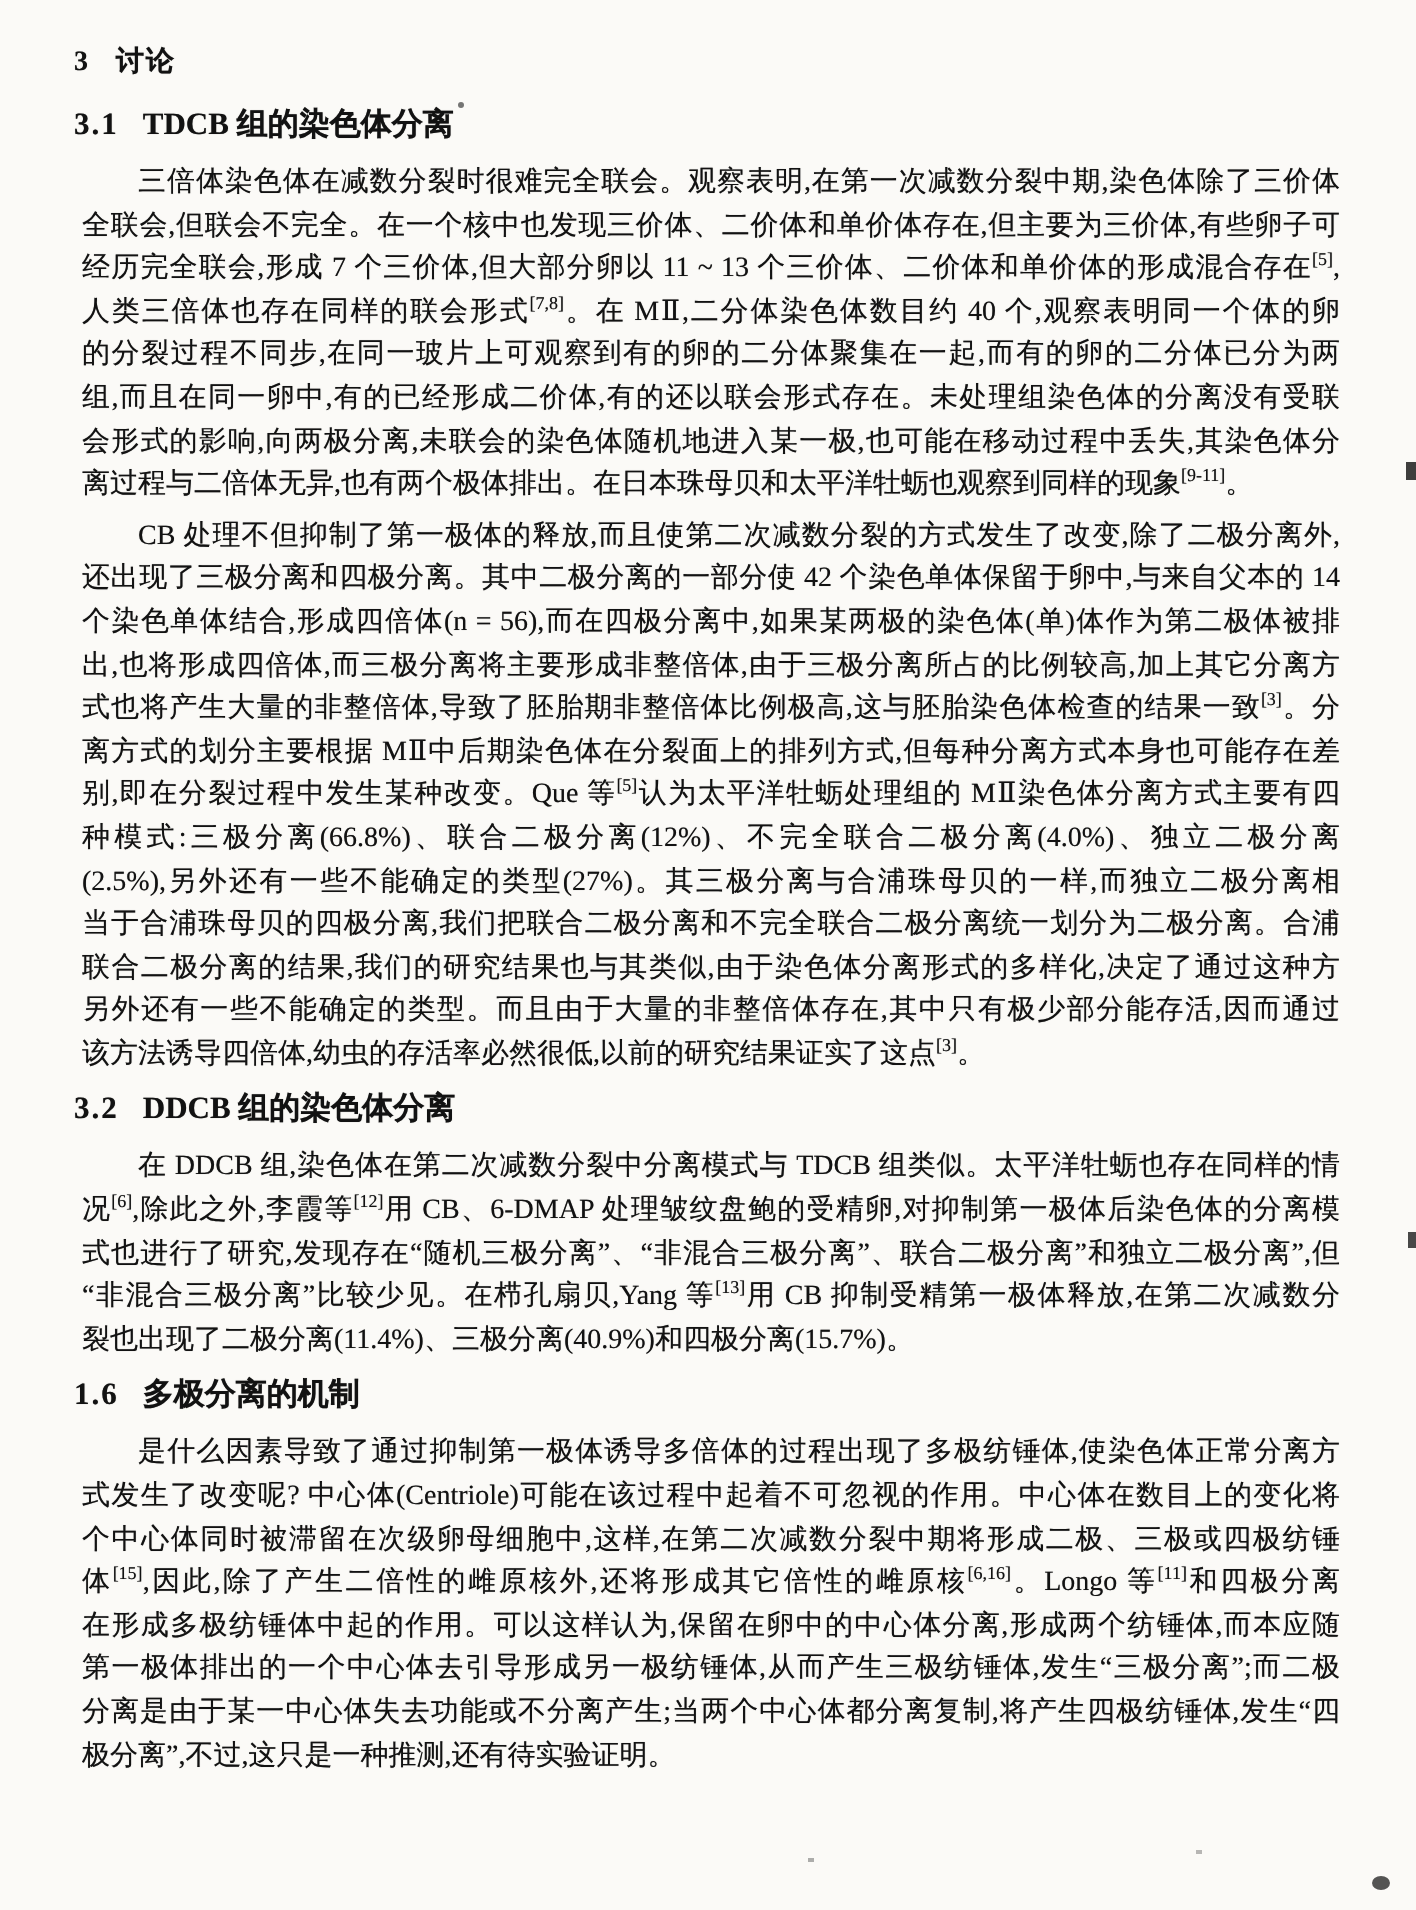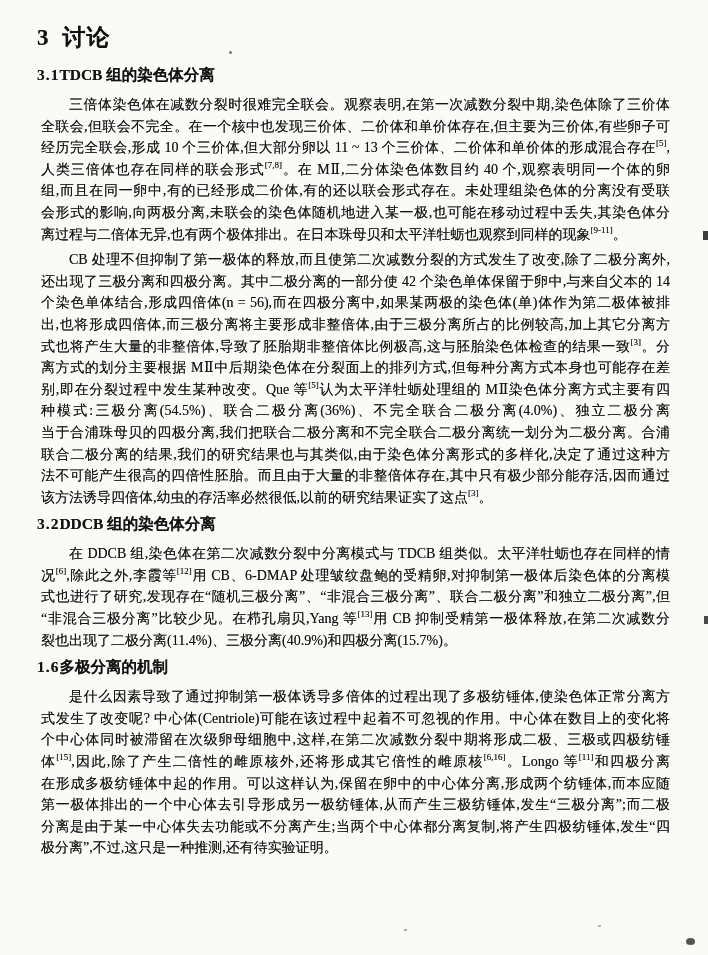--- a/index.html
+++ b/index.html
@@ -3,62 +3,64 @@
 <meta charset="utf-8">
 <style>
   html,body{margin:0;padding:0}
   body{
     width:708px;height:955px;position:relative;overflow:hidden;
     background:#fbfaf7;color:#121212;
     font-family:"Liberation Serif","DejaVu Serif",serif;
     text-shadow:0 0 .35px rgba(0,0,0,.55);
   }
   #doc{padding:18px 34px 0 37px;box-sizing:border-box}
-  .h1{font-size:23px;font-weight:bold;margin:4px 0 12px 0;letter-spacing:1px}
+  .h1{font-size:14px;font-weight:bold;margin:4px 0 12px 0;letter-spacing:1px}
   .h1 .num{margin-right:14px;letter-spacing:0}
   .h2{font-size:15.5px;font-weight:bold;margin:6px 0 8px 0}
-  .h2 .num{letter-spacing:1px}
+  .h2 .num{margin-right:12px;letter-spacing:1px}
   .para{margin:4px}
   .line{
     font-size:14px;line-height:21.6px;
     text-align:justify;text-align-last:justify;
     overflow:hidden;white-space:nowrap;
   }
   .line.indent{text-indent:28px}
   .line.last{text-align-last:left}
   sup{font-size:9px;line-height:0;vertical-align:super;letter-spacing:0}
   .artifact{position:absolute;background:#1c1c1c}
 </style>
 </head>
 <body>
 
 <div id="doc">
     <div class="h1"><span class="num">3</span><span>讨论</span></div>
     <div class="h2"><span class="num">3.1</span><span>TDCB 组的染色体分离</span></div>
     <div class="para">
       <div class="line indent"><span>三倍体染色体在减数分裂时很难完全联会。观察表明,在第一次减数分裂中期,染色体除了三价体</span></div>
       <div class="line"><span>全联会,但联会不完全。在一个核中也发现三价体、二价体和单价体存在,但主要为三价体,有些卵子可</span></div>
-      <div class="line"><span>经历完全联会,形成 10 个三价体,但大部分卵以 11 ~ 13 个三价体、二价体和单价体的形成混合存在</span><sup>[5]</sup><span>,</span></div>
+      <div class="line"><span>经历完全联会,形成 7 个三价体,但大部分卵以 11 ~ 13 个三价体、二价体和单价体的形成混合存在</span><sup>[5]</sup><span>,</span></div>
       <div class="line"><span>人类三倍体也存在同样的联会形式</span><sup>[7,8]</sup><span>。在 MⅡ,二分体染色体数目约 40 个,观察表明同一个体的卵</span></div>
+      <div class="line"><span>的分裂过程不同步,在同一玻片上可观察到有的卵的二分体聚集在一起,而有的卵的二分体已分为两</span></div>
       <div class="line"><span>组,而且在同一卵中,有的已经形成二价体,有的还以联会形式存在。未处理组染色体的分离没有受联</span></div>
       <div class="line"><span>会形式的影响,向两极分离,未联会的染色体随机地进入某一极,也可能在移动过程中丢失,其染色体分</span></div>
       <div class="line last"><span>离过程与二倍体无异,也有两个极体排出。在日本珠母贝和太平洋牡蛎也观察到同样的现象</span><sup>[9-11]</sup><span>。</span></div>
     </div>
     <div class="para">
       <div class="line indent"><span>CB 处理不但抑制了第一极体的释放,而且使第二次减数分裂的方式发生了改变,除了二极分离外,</span></div>
       <div class="line"><span>还出现了三极分离和四极分离。其中二极分离的一部分使 42 个染色单体保留于卵中,与来自父本的 14</span></div>
       <div class="line"><span>个染色单体结合,形成四倍体(n = 56),而在四极分离中,如果某两极的染色体(单)体作为第二极体被排</span></div>
       <div class="line"><span>出,也将形成四倍体,而三极分离将主要形成非整倍体,由于三极分离所占的比例较高,加上其它分离方</span></div>
       <div class="line"><span>式也将产生大量的非整倍体,导致了胚胎期非整倍体比例极高,这与胚胎染色体检查的结果一致</span><sup>[3]</sup><span>。分</span></div>
       <div class="line"><span>离方式的划分主要根据 MⅡ中后期染色体在分裂面上的排列方式,但每种分离方式本身也可能存在差</span></div>
       <div class="line"><span>别,即在分裂过程中发生某种改变。Que 等</span><sup>[5]</sup><span>认为太平洋牡蛎处理组的 MⅡ染色体分离方式主要有四</span></div>
-      <div class="line"><span>种模式:三极分离(54.5%)、联合二极分离(36%)、不完全联合二极分离(4.0%)、独立二极分离</span></div>
+      <div class="line"><span>种模式:三极分离(66.8%)、联合二极分离(12%)、不完全联合二极分离(4.0%)、独立二极分离</span></div>
+      <div class="line"><span>(2.5%),另外还有一些不能确定的类型(27%)。其三极分离与合浦珠母贝的一样,而独立二极分离相</span></div>
       <div class="line"><span>当于合浦珠母贝的四极分离,我们把联合二极分离和不完全联合二极分离统一划分为二极分离。合浦</span></div>
       <div class="line"><span>联合二极分离的结果,我们的研究结果也与其类似,由于染色体分离形式的多样化,决定了通过这种方</span></div>
-      <div class="line"><span>法不可能产生很高的四倍性胚胎。而且由于大量的非整倍体存在,其中只有极少部分能存活,因而通过</span></div>
+      <div class="line"><span>另外还有一些不能确定的类型。而且由于大量的非整倍体存在,其中只有极少部分能存活,因而通过</span></div>
       <div class="line last"><span>该方法诱导四倍体,幼虫的存活率必然很低,以前的研究结果证实了这点</span><sup>[3]</sup><span>。</span></div>
     </div>
     <div class="h2"><span class="num">3.2</span><span>DDCB 组的染色体分离</span></div>
     <div class="para">
       <div class="line indent"><span>在 DDCB 组,染色体在第二次减数分裂中分离模式与 TDCB 组类似。太平洋牡蛎也存在同样的情</span></div>
       <div class="line"><span>况</span><sup>[6]</sup><span>,除此之外,李霞等</span><sup>[12]</sup><span>用 CB、6-DMAP 处理皱纹盘鲍的受精卵,对抑制第一极体后染色体的分离模</span></div>
       <div class="line"><span>式也进行了研究,发现存在“随机三极分离”、“非混合三极分离”、联合二极分离”和独立二极分离”,但</span></div>
       <div class="line"><span>“非混合三极分离”比较少见。在栉孔扇贝,Yang 等</span><sup>[13]</sup><span>用 CB 抑制受精第一极体释放,在第二次减数分</span></div>
       <div class="line last"><span>裂也出现了二极分离(11.4%)、三极分离(40.9%)和四极分离(15.7%)。</span></div>
     </div>

